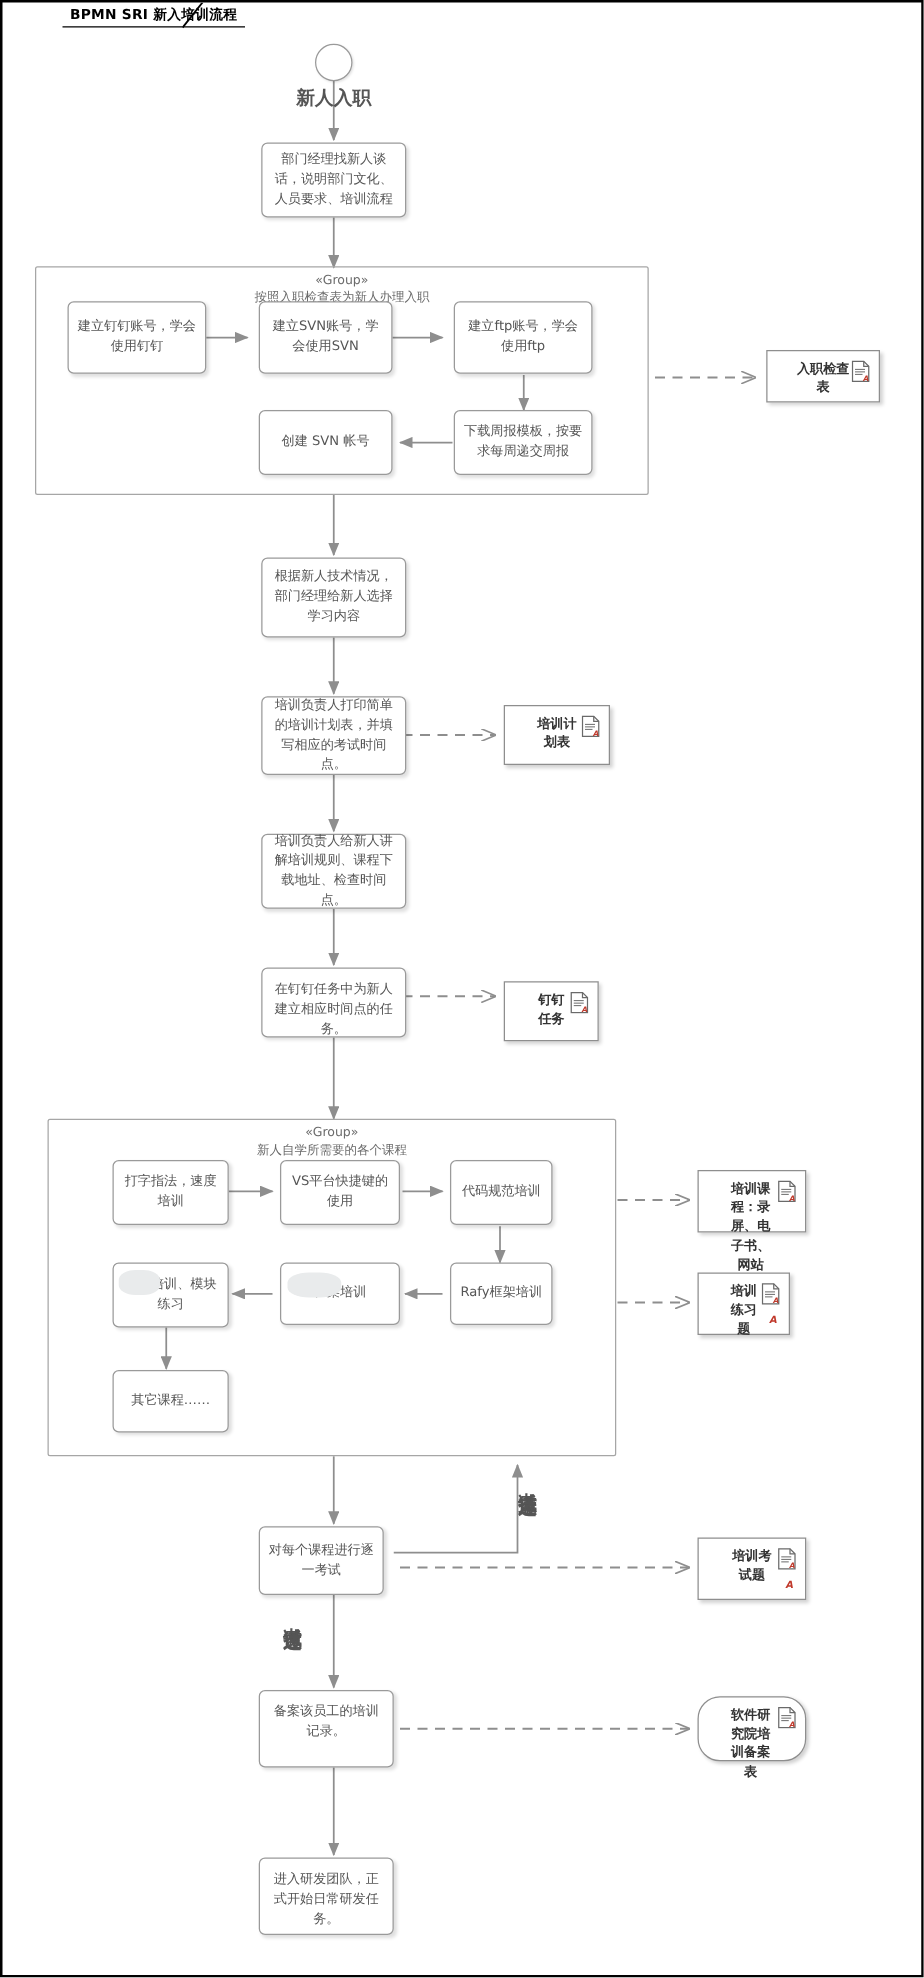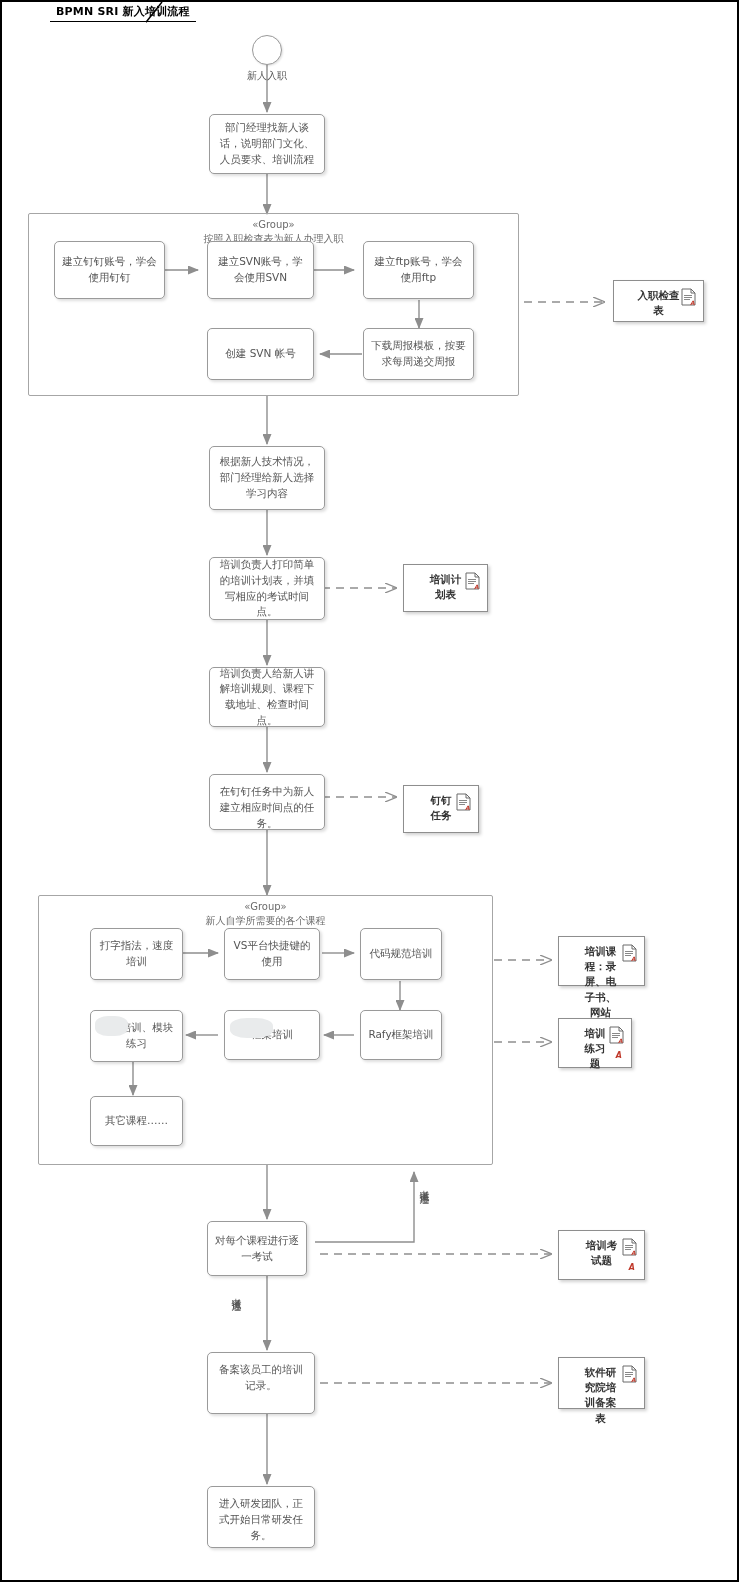--- a/index.html
+++ b/index.html
@@ -87,25 +87,26 @@
 
   .start-ev{
     border:1.6px solid #9a9a9a;
     border-radius:50%;
     background:#fff;
     box-shadow:1px 1px 2px rgba(0,0,0,.12);
   }
 
   .edge-label{
     position:absolute;
-    font-size:10px;color:#555;
+    font-size:15px;color:#555;
     line-height:1.12;
     z-index:6;
     text-align:center;
     white-space:pre-line;
+    font-weight:bold;
   }
   .edge-label.vert{
     writing-mode:vertical-rl;
     text-orientation:upright;
     letter-spacing:1px;
   }
 
   
   .blob{
     position:absolute;
@@ -355,21 +356,21 @@
           <path d="M3,11.5 H9"></path>
       </g>
       <text x="9.5" y="16.5" font-size="6" fill="#c0392b" font-style="italic" font-weight="bold">A</text>
     </svg>
     <span class="doc-amark">A</span>
   </div>
 
   <div class="node task top-align" style="left:205px;top:1350px;width:108px;height:62px;justify-content:center;">
     <span class="txt">备案该员工的培训记录。</span>
   </div>
-  <div class="node doc" style="left:556px;top:1355px;width:87px;height:52px;padding-right:24px;">
+  <div class="node doc" style="left:556px;top:1355px;width:87px;height:52px;padding-right:24px;border-radius:18px;">
     <span class="dtxt">软件研究院培训备案表</span>
     <svg class="doc-icon" viewBox="0 0 15 18">
       <path d="M1,1 H10 L14,5 V17 H1 Z" fill="#fff" stroke="#6a6a6a" stroke-width="1"></path>
       <path d="M10,1 V5 H14" fill="none" stroke="#6a6a6a" stroke-width="1"></path>
       <g stroke="#6a6a6a" stroke-width=".8">
         <path d="M3,7.5 H11"></path>
           <path d="M3,9.5 H11"></path>
           <path d="M3,11.5 H9"></path>
       </g>
       <text x="9.5" y="16.5" font-size="6" fill="#c0392b" font-style="italic" font-weight="bold">A</text>

